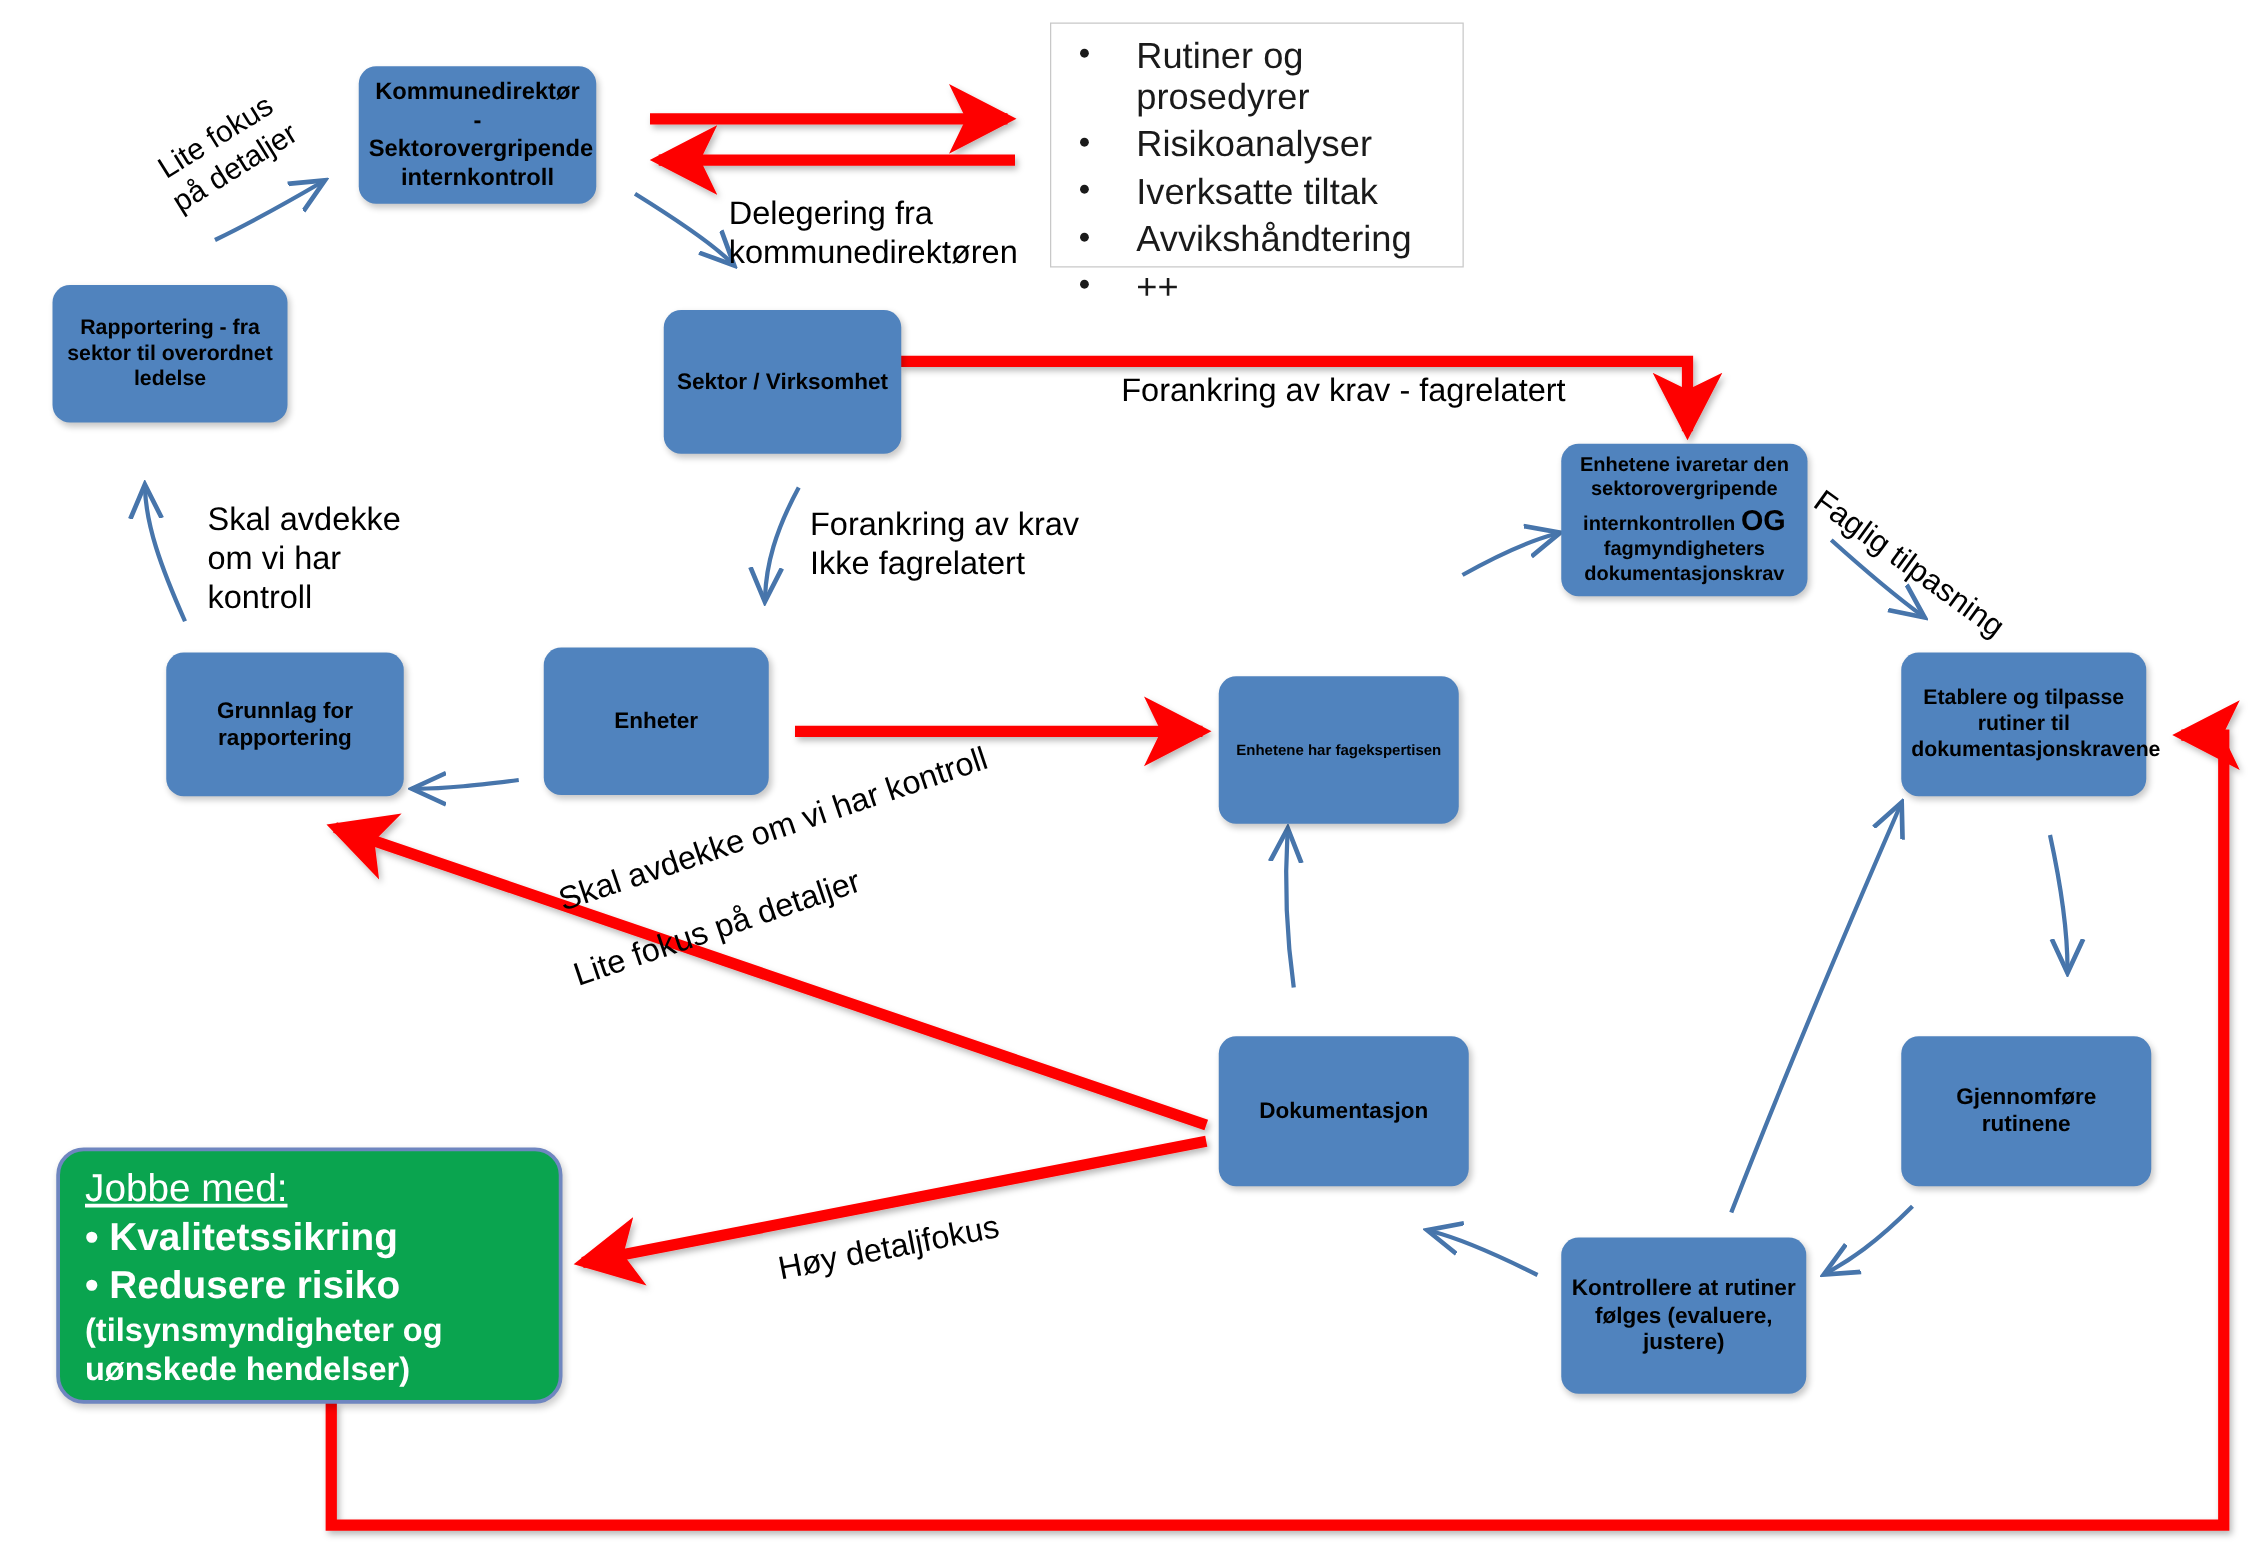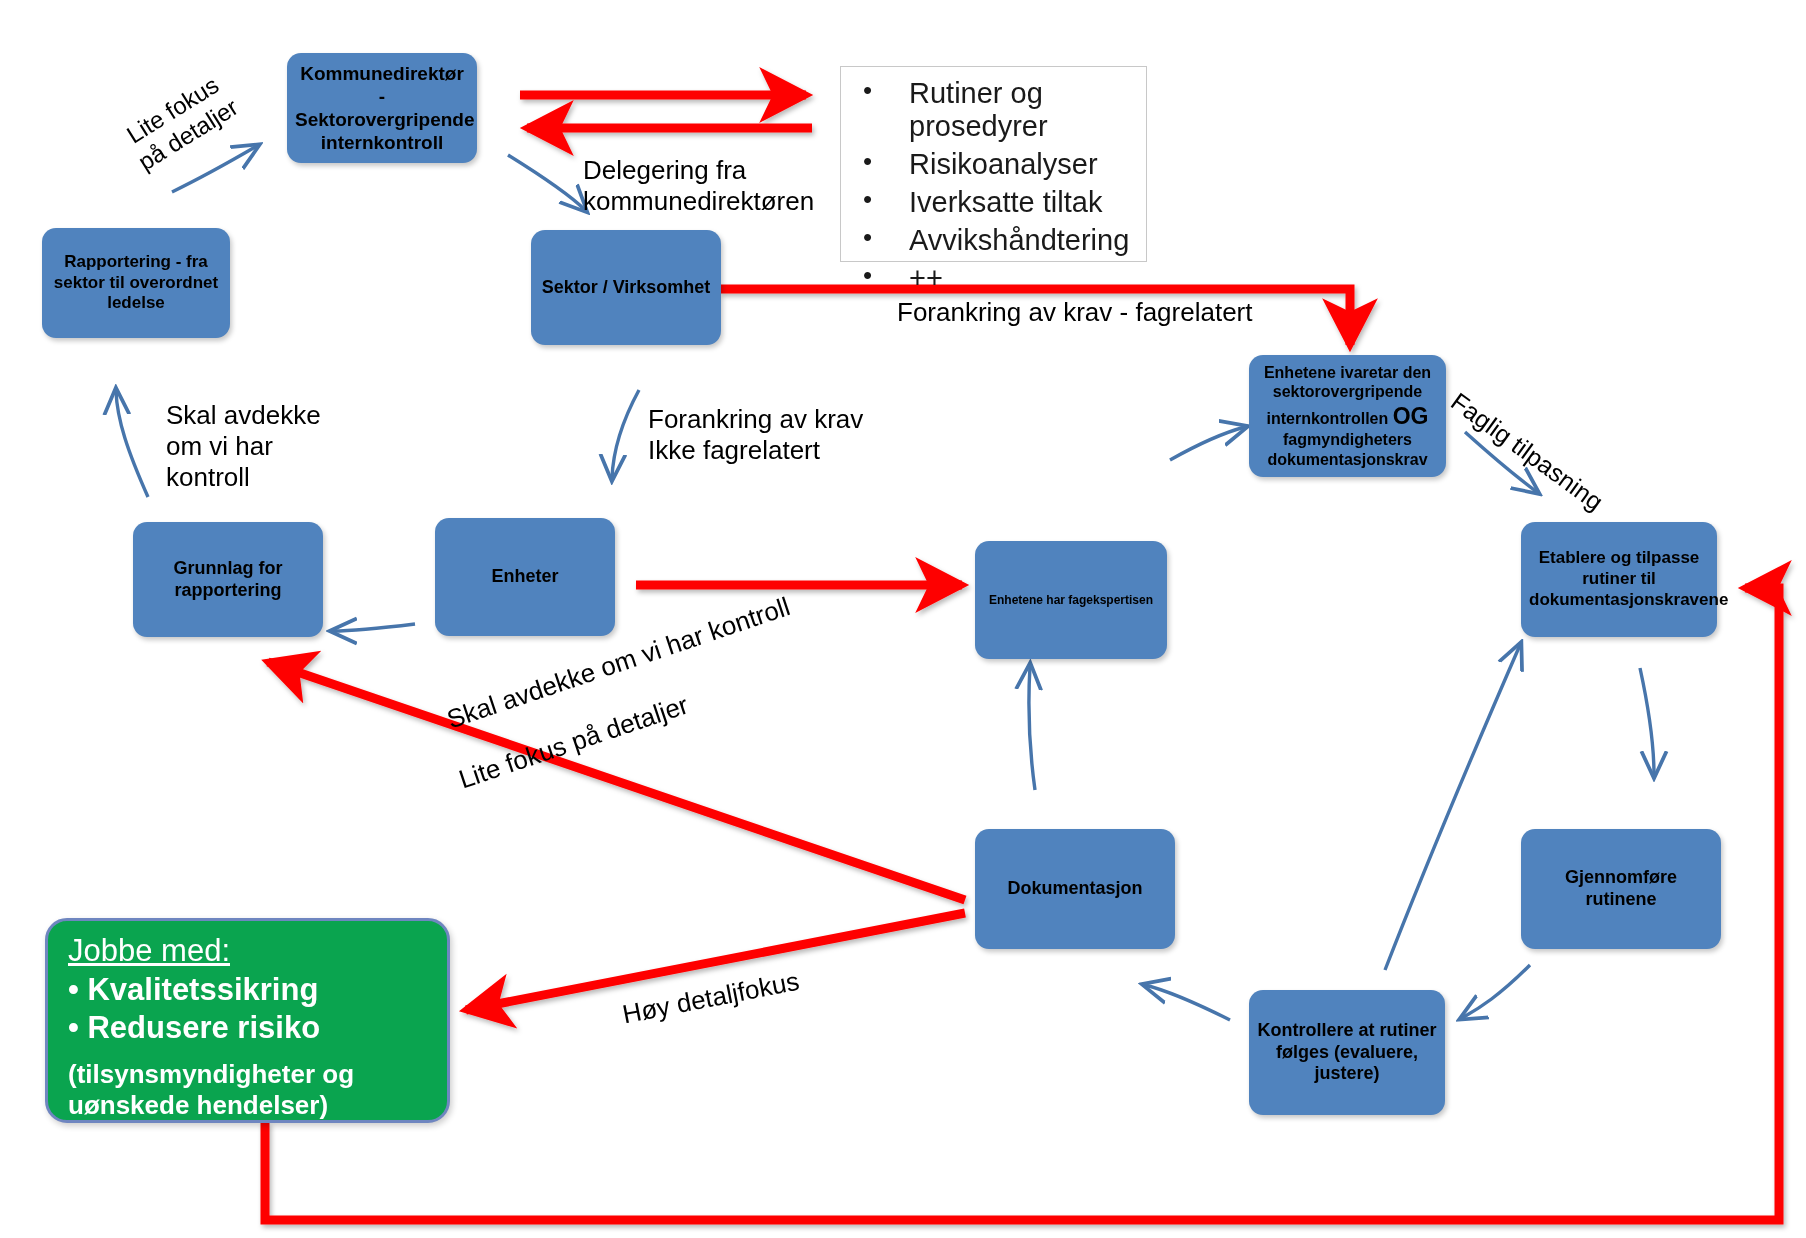--- a/index.html
+++ b/index.html
@@ -101,21 +101,21 @@
   }
   .greenbox .g-bullet {
     font-size: 31px;
     font-weight: bold;
     line-height: 1.22;
   }
   .greenbox .g-note {
     font-size: 26px;
     font-weight: bold;
     line-height: 1.2;
-    margin-top: 12px;
+    margin-top: 2px;
   }
 </style>
 </head>
 <body>
 
 <div id="stage">
 
   <svg class="layer" viewBox="0 0 1806 1238">
     <defs>
       <marker id="redArrow" markerWidth="7" markerHeight="7" refX="5.2" refY="3.5" orient="auto" markerUnits="strokeWidth">
@@ -162,21 +162,21 @@
   </svg>
 
   <div class="node node-dark-text" style="left:287px; top:53px; width:190px; height:110px; font-size:19px;">
     <span class="txt">Kommunedirektør - Sektorovergripende internkontroll</span>
   </div>
 
   <div class="node" style="left:42px; top:228px; width:188px; height:110px; font-size:17px;">
     <span class="txt">Rapportering - fra sektor til overordnet ledelse</span>
   </div>
 
-  <div class="node" style="left:531px; top:230px; width:190px; height:115px; font-size:18px;">
+  <div class="node" style="left:531px; top:248px; width:190px; height:115px; font-size:18px;">
     <span class="txt">Sektor / Virksomhet</span>
   </div>
 
   <div class="node" style="left:1249px; top:355px; width:197px; height:122px; font-size:16px;">
     <span class="txt">
       <span>Enhetene ivaretar den</span><br>
       <span>sektorovergripende</span><br>
       <span>internkontrollen </span><span style="font-size:23px;">OG</span><br>
       <span>fagmyndigheters</span><br>
       <span>dokumentasjonskrav</span>
@@ -204,21 +204,21 @@
   </div>
 
   <div class="node" style="left:1521px; top:829px; width:200px; height:120px; font-size:18px;">
     <span class="txt">Gjennomføre rutinene</span>
   </div>
 
   <div class="node" style="left:1249px; top:990px; width:196px; height:125px; font-size:18px;">
     <span class="txt">Kontrollere at rutiner følges (evaluere, justere)</span>
   </div>
 
-  <div class="bulletbox" style="left:840px; top:18px; width:307px; height:196px;margin-top:48px;">
+  <div class="bulletbox" style="left:840px; top:18px; width:331px; height:196px;">
     <ul>
       <li>Rutiner og prosedyrer</li>
       <li>Risikoanalyser</li>
       <li>Iverksatte tiltak</li>
       <li>Avvikshåndtering</li>
       <li>++</li>
     </ul>
   </div>
 
   <div class="greenbox" style="left:45px; top:918px; width:405px; height:205px;">

